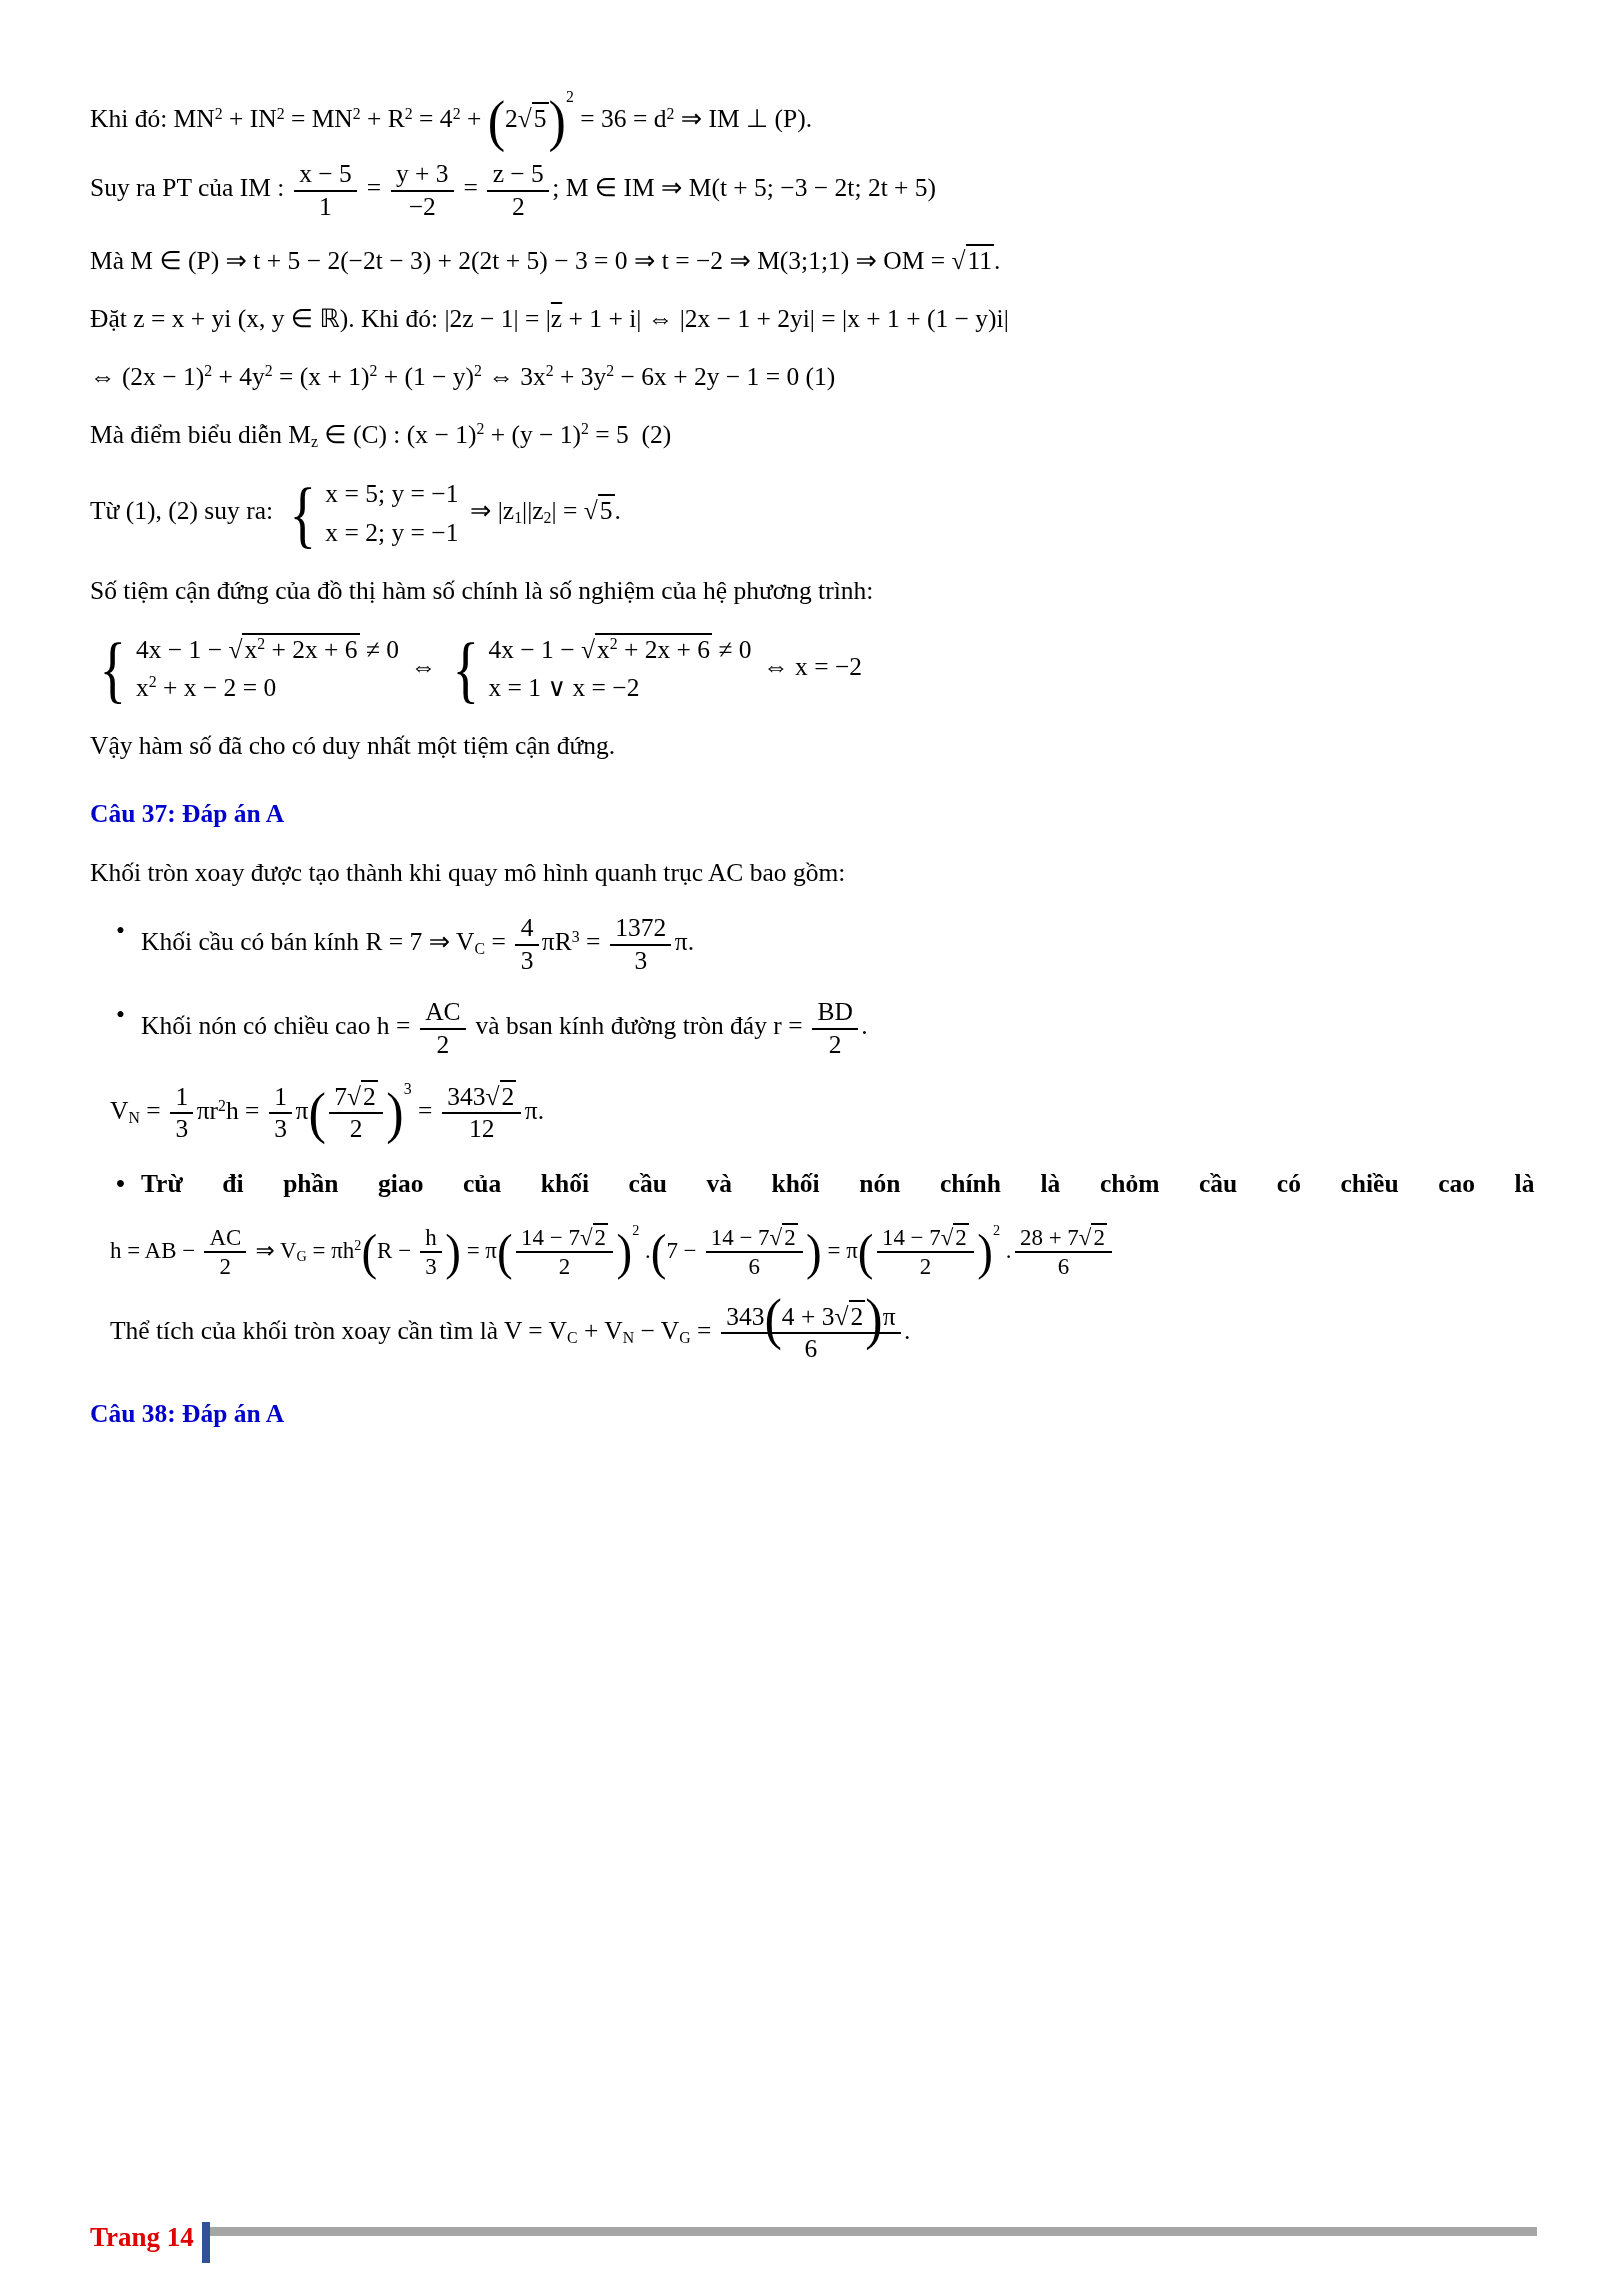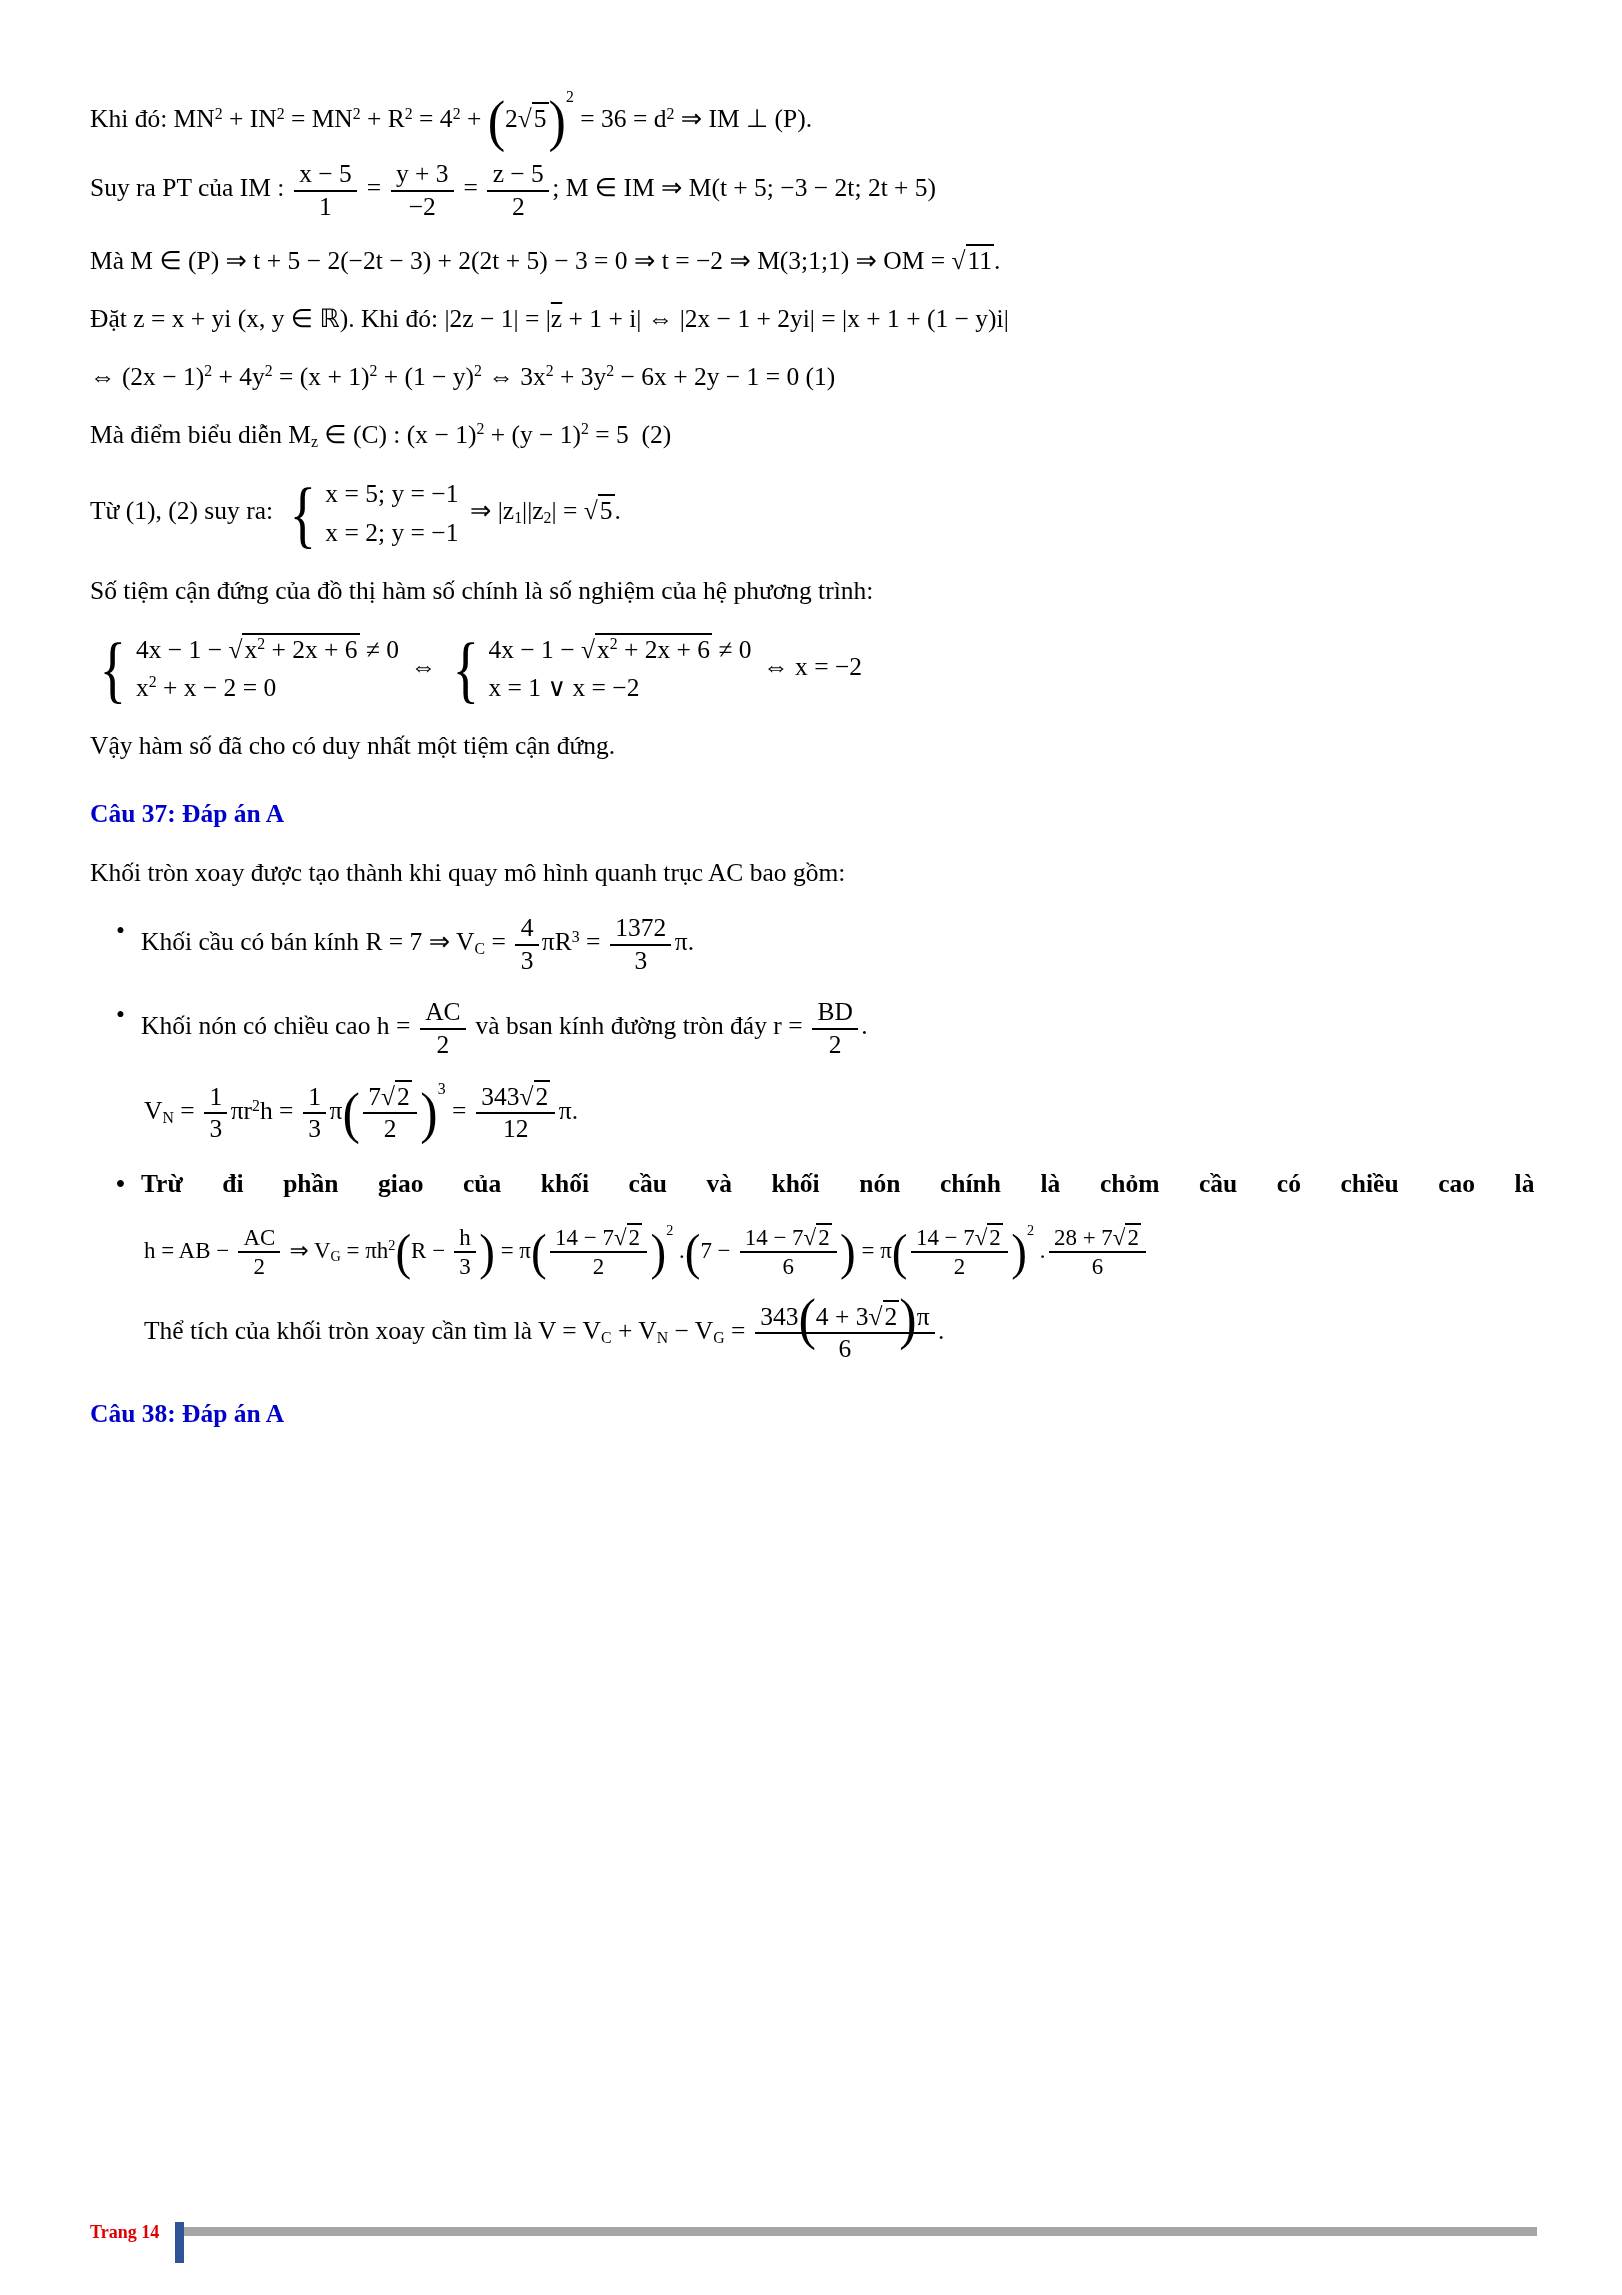--- a/index.html
+++ b/index.html
@@ -9,21 +9,21 @@
     font-size:25.5px;
     color:#000;
     position:relative;
     overflow:hidden;
   }
   .content { position:absolute; left:90px; top:76px; width:1447px; }
   .block { margin:21px 0; line-height:1.45; }
   .heading { color:var(--heading,#0000CC); font-weight:bold; margin:31px 0 22px; }
   .bullet { margin-left:26px; padding-left:25px; position:relative; }
   .bullet::before { content:"\2022"; position:absolute; left:0; top:0; }
-  .eq { margin-left:54px; }
+  .eq { margin-left:20px; }
   .spread { text-align:justify; text-align-last:justify; padding-right:2.6px;font-weight:bold; }
   .tight { font-size:0.90em; }
 
   sup { font-size:0.62em; vertical-align:0.55em; line-height:0; }
   sup.hi { vertical-align:1.6em; }
   sub { font-size:0.62em; vertical-align:-0.25em; line-height:0; }
 
   .frac { display:inline-block; vertical-align:middle; text-align:center; line-height:1.2; margin:0 3.3px; }
   .frac .num { display:block; padding:0 5.2px; }
   .frac .den { display:block; border-top:2px solid #000; padding:0 5.2px; }
@@ -35,21 +35,21 @@
 
   .cases { display:inline-flex; align-items:center; vertical-align:middle; margin:0 5.2px; }
   .cases .brace { font-size:2.9em; font-weight:300; line-height:0; margin-right:5.2px; display:inline-block; transform:scaleX(0.75); }
   .cases .rows { display:inline-block; text-align:left; line-height:1.5; }
   .cases .row { display:block; }
 
   .bp { font-size:2.05em; vertical-align:middle; line-height:0; font-weight:300; display:inline-block; transform:scaleY(1.08); }
 
   .footer { position:absolute; left:90px; top:2222px; width:1447px; }
   .footer-row { display:flex; align-items:flex-start; }
-  .footer-label { color:var(--footer_label,#E00000); font-weight:bold; font-size:18px; padding-right:16px; white-space:nowrap; }
+  .footer-label { color:var(--footer_label,#E00000); font-weight:bold; font-size:27px; padding-right:8px; white-space:nowrap; }
   .vbar { width:8.5px; height:41px; background:var(--footer_accent,#2F5496); flex:0 0 auto; }
   .hbar { flex:1 1 auto; height:8.5px; background:var(--footer_bar,#A6A6A6); margin-top:5.2px; }
 </style>
 </head>
 <body>
 
 <div class="content">
   <div class="block">Khi đó: MN<sup>2</sup> + IN<sup>2</sup> = MN<sup>2</sup> + R<sup>2</sup> = 4<sup>2</sup> + <span class="bp">(</span>2<span class="sqrt">√<span class="r">5</span></span><span class="bp">)</span><sup class="hi">2</sup> = 36 = d<sup>2</sup> ⇒ IM ⊥ (P).</div>
   <div class="block">Suy ra PT của IM : <span class="frac"><span class="num">x − 5</span><span class="den">1</span></span> = <span class="frac"><span class="num">y + 3</span><span class="den">−2</span></span> = <span class="frac"><span class="num">z − 5</span><span class="den">2</span></span>; M ∈ IM ⇒ M(t + 5; −3 − 2t; 2t + 5)</div>
   <div class="block">Mà M ∈ (P) ⇒ t + 5 − 2(−2t − 3) + 2(2t + 5) − 3 = 0 ⇒ t = −2 ⇒ M(3;1;1) ⇒ OM = <span class="sqrt">√<span class="r">11</span></span>.</div>

